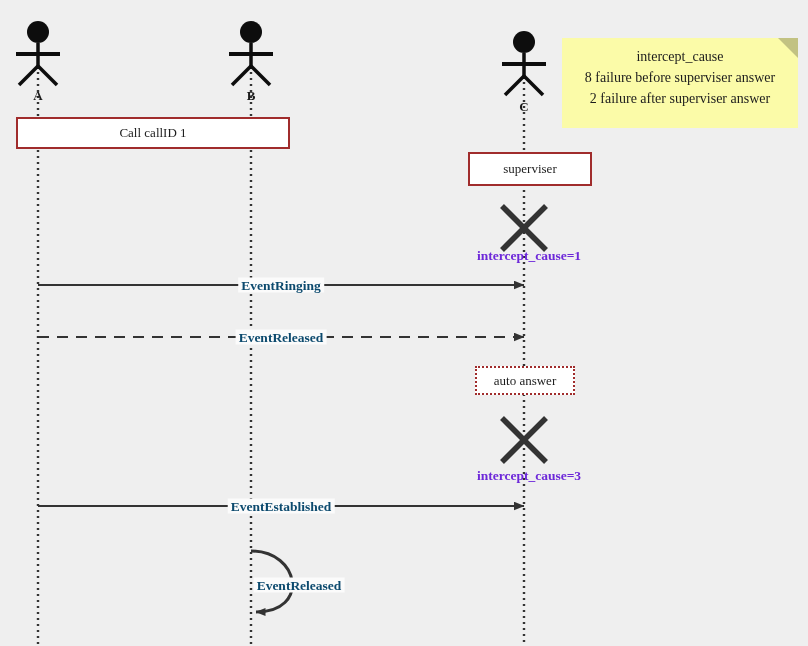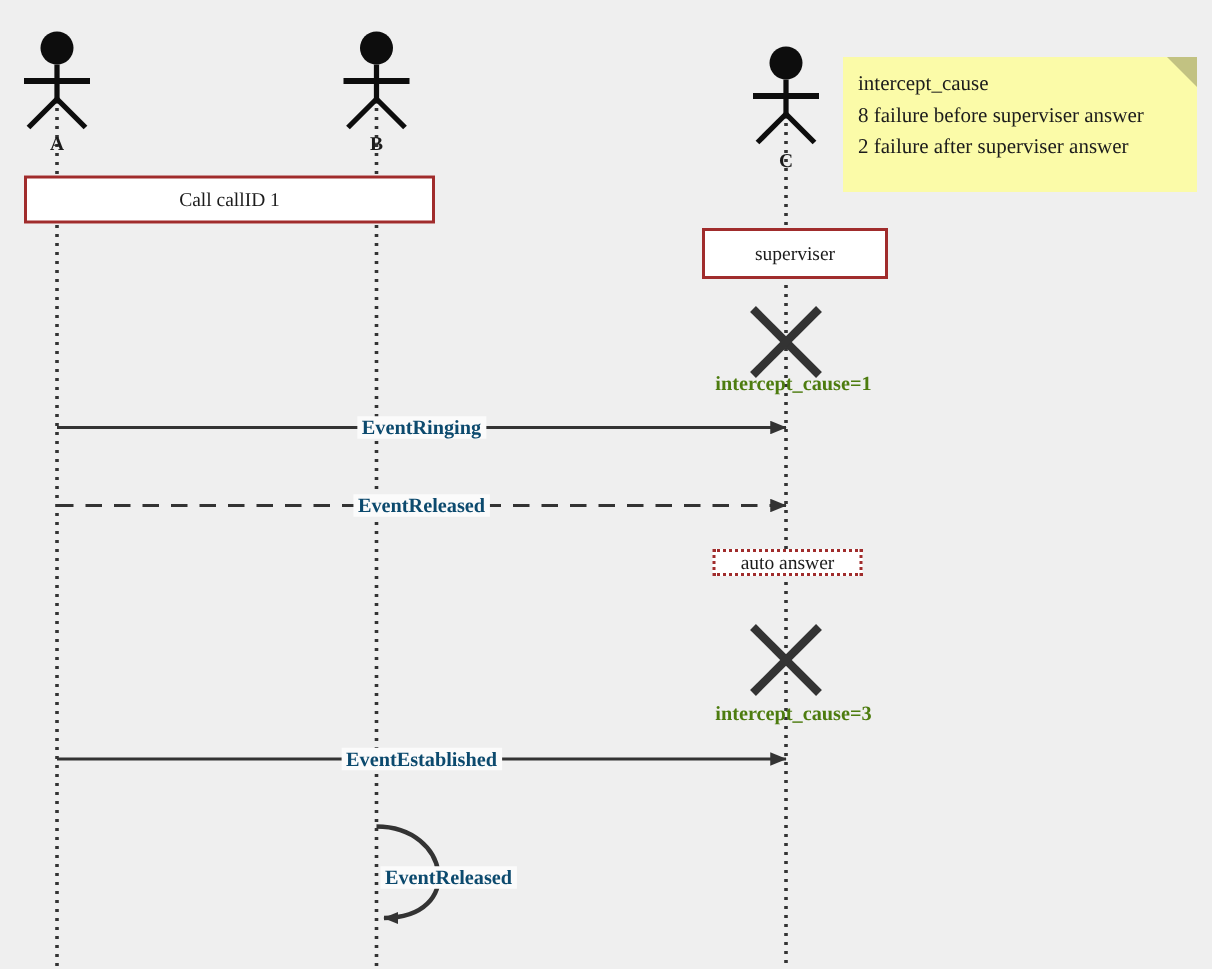--- a/index.html
+++ b/index.html
@@ -74,21 +74,21 @@
     white-space: nowrap;
     line-height: 15px;
   }
 
   
   .destroy-label {
     position: absolute;
     font-family: "Liberation Serif", "DejaVu Serif", serif;
     font-size: 13.5px;
     font-weight: bold;
-    color: #4d7c0f;
+    color: #6d28d9;
     transform: translateX(-50%);
     white-space: nowrap;
   }
 
   
   .note {
     position: absolute;
     background: #fbfba8;
     box-sizing: border-box;
     padding: 8px 10px 8px 10px;
@@ -181,32 +181,32 @@
   <div class="actor-label" style="left:524px; top:99px;">C</div>
 
   <div class="frame-box" style="left:16px; top:117px; width:274px; height:32px;">
     <span class="frame-label">Call callID 1</span>
   </div>
 
   <div class="frame-box" style="left:468px; top:152px; width:124px; height:34px;">
     <span class="frame-label">superviser</span>
   </div>
 
-  <div class="frame-box dotted" style="left:475px; top:366px; width:100px; height:18px;">
+  <div class="frame-box dotted" style="left:475px; top:366px; width:100px; height:29px;">
     <span class="frame-label">auto answer</span>
   </div>
 
   <div class="msg-label" style="left:281px; top:285px;">EventRinging</div>
   <div class="msg-label" style="left:281px; top:337px;">EventReleased</div>
   <div class="msg-label" style="left:281px; top:506px;">EventEstablished</div>
   <div class="msg-label" style="left:299px; top:585px;">EventReleased</div>
 
   <div class="destroy-label" style="left:529px; top:248px;">intercept_cause=1</div>
   <div class="destroy-label" style="left:529px; top:468px;">intercept_cause=3</div>
 
-  <div class="note" style="left:562px; top:38px; width:236px; height:90px;">
+  <div class="note" style="left:562px; top:38px; width:236px; height:90px;text-align:center;">
     <div class="fold"></div>
     <div class="note-line">intercept_cause</div>
     <div class="note-line">8 failure before superviser answer</div>
     <div class="note-line">2 failure after superviser answer</div>
   </div>
 
 </div>
 
 </body></html>

